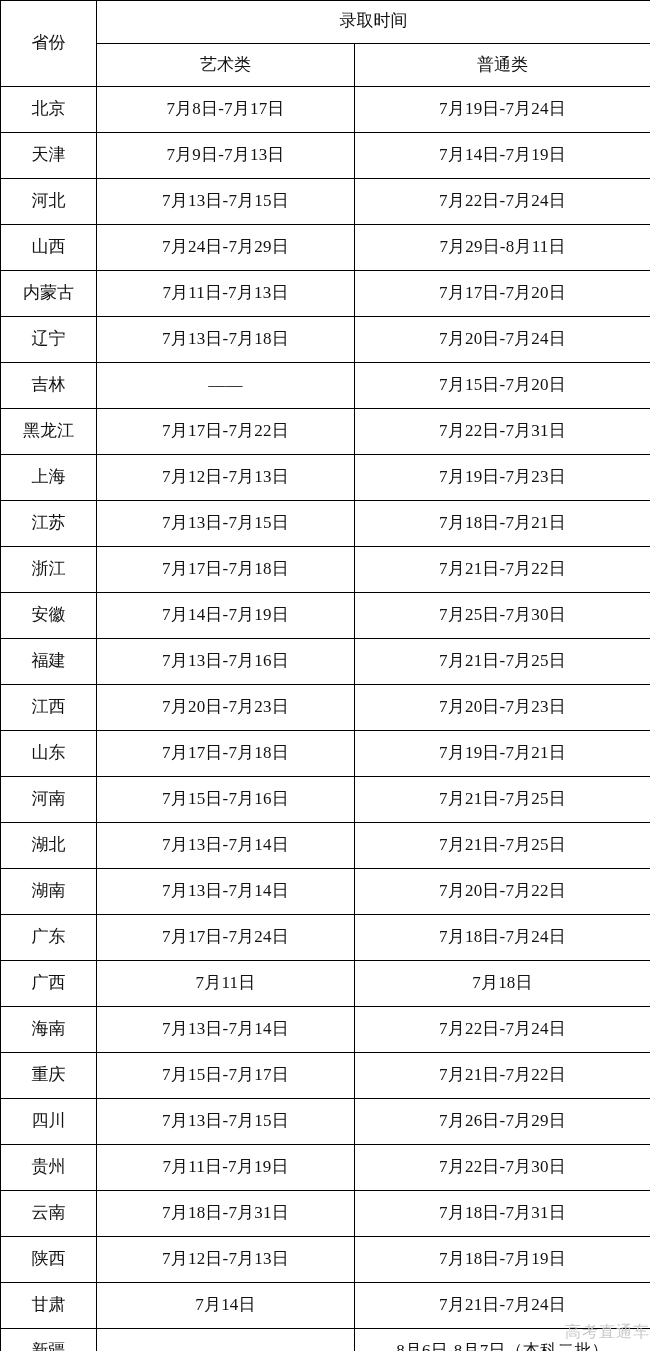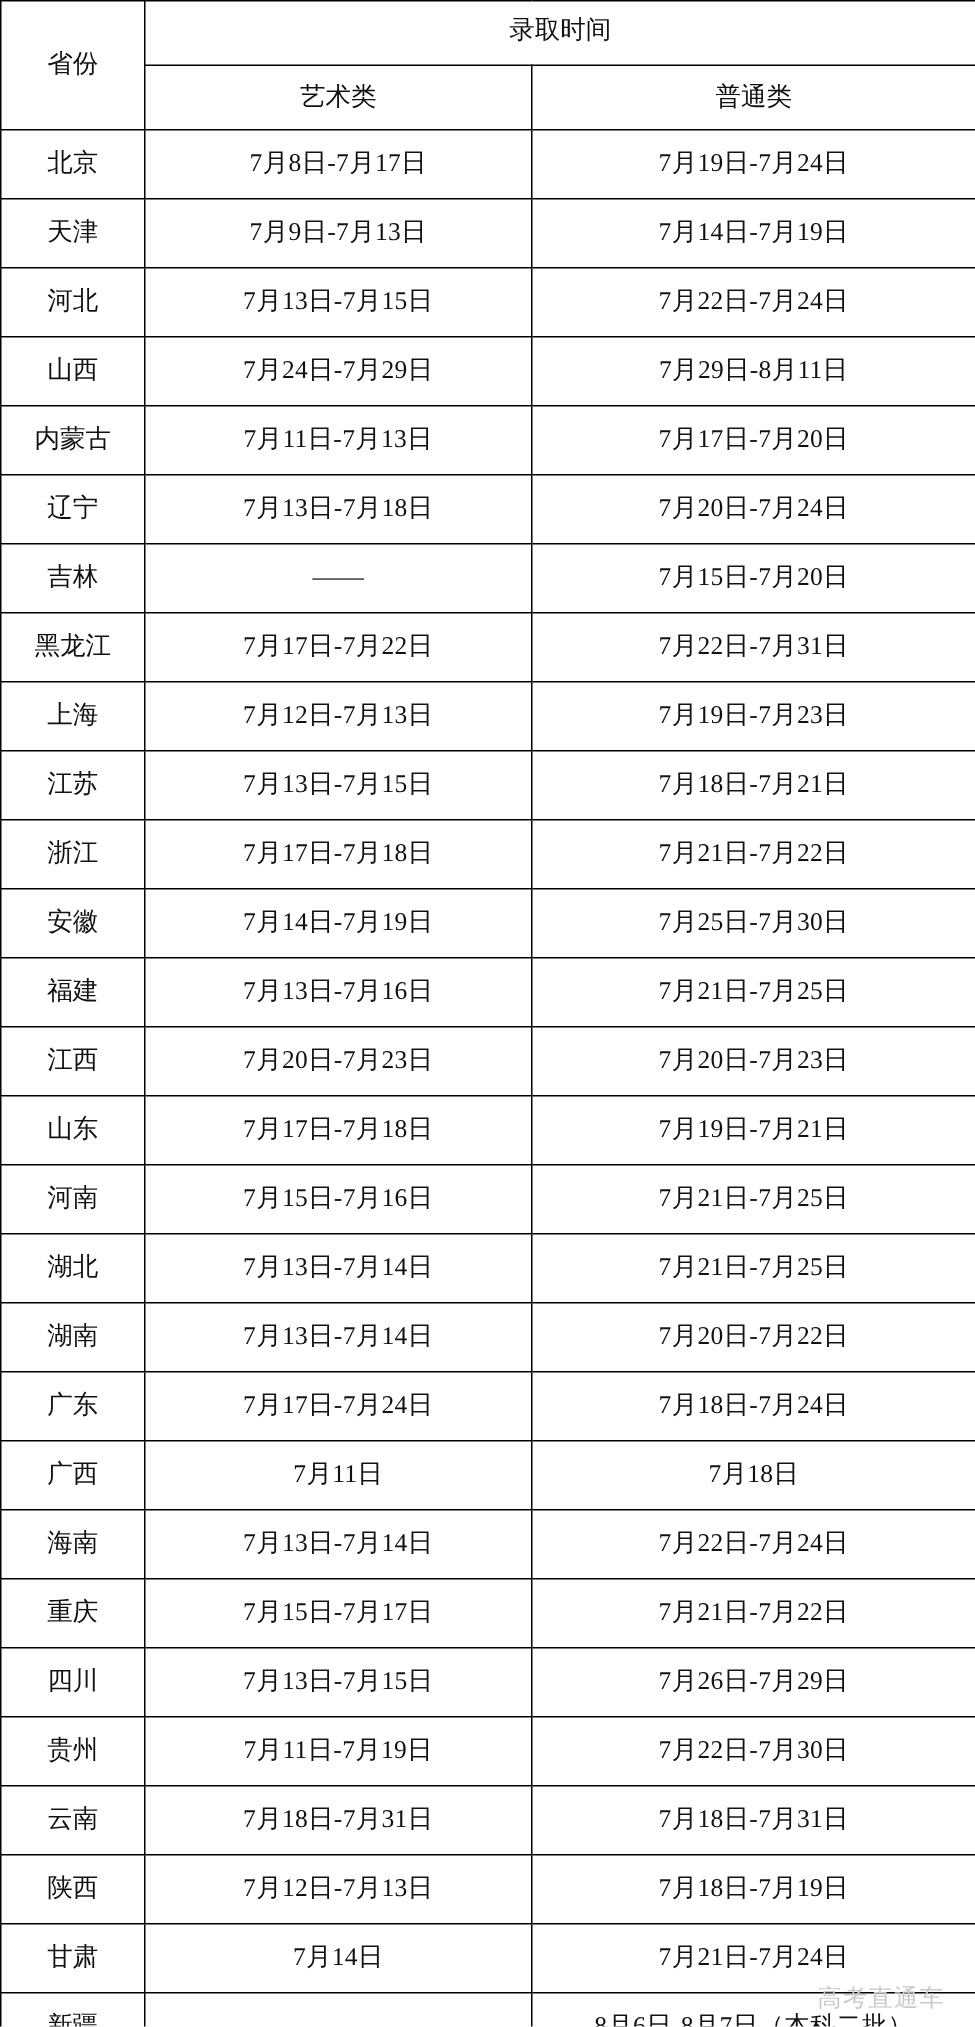--- a/index.html
+++ b/index.html
@@ -56,21 +56,21 @@
     height: 45px;
     margin-top: 28px;
   }
   td.val {
     font-size: 17px;
     height: 45px;
     letter-spacing: 0.2px;
   }
   .watermark {
     position: absolute;
-    right: 20px;
+    right: 0;
     bottom: 8px;
     font-size: 16px;
     color: #c9c9c9;
     font-family: "Liberation Sans", sans-serif;
     letter-spacing: 1px;
     pointer-events: none;
   }
 </style>
 </head>
 <body>

